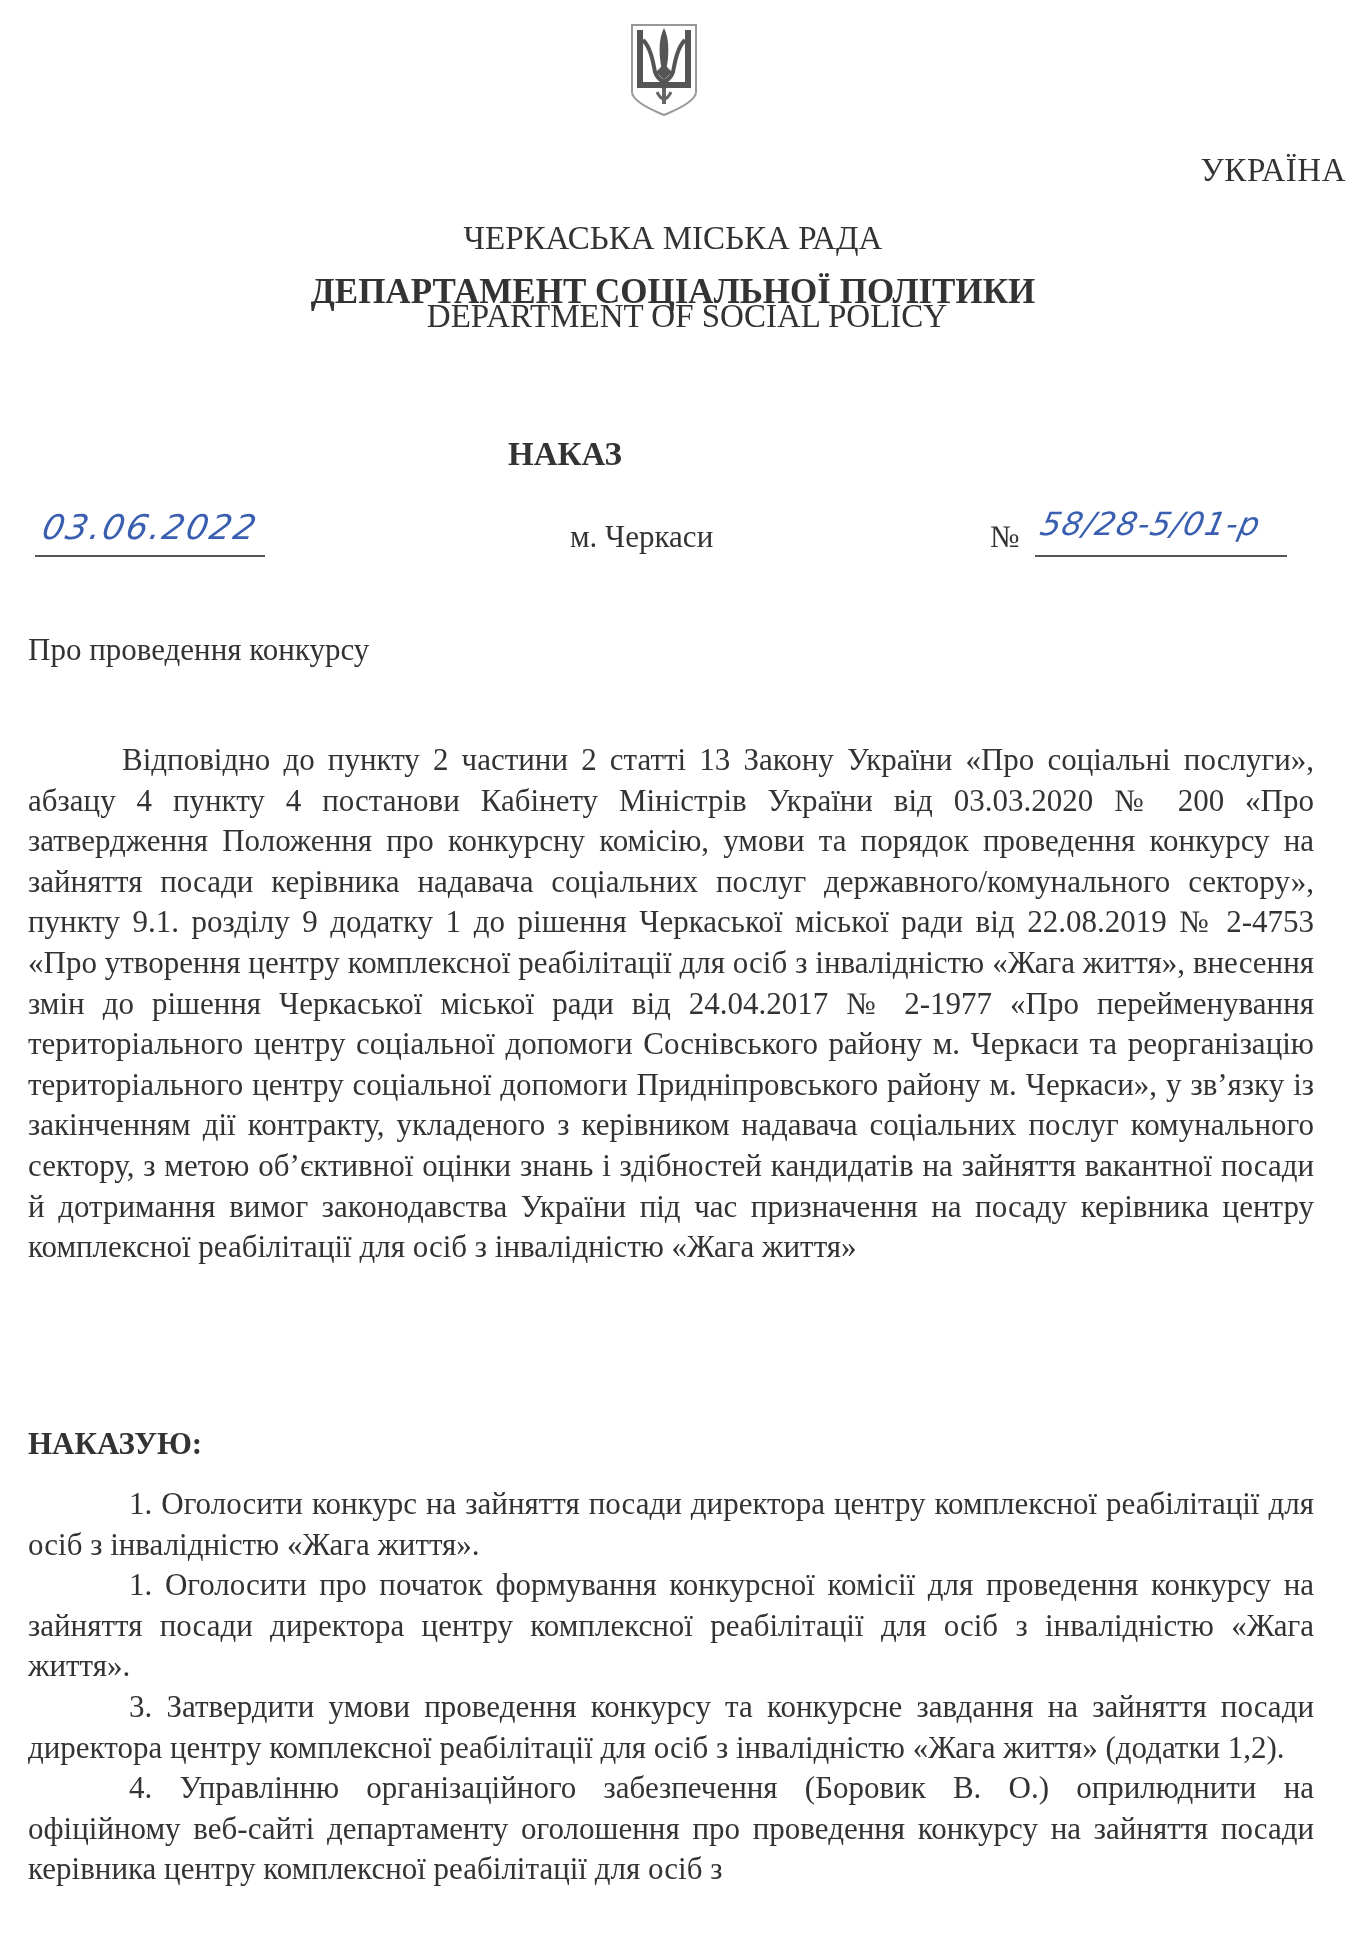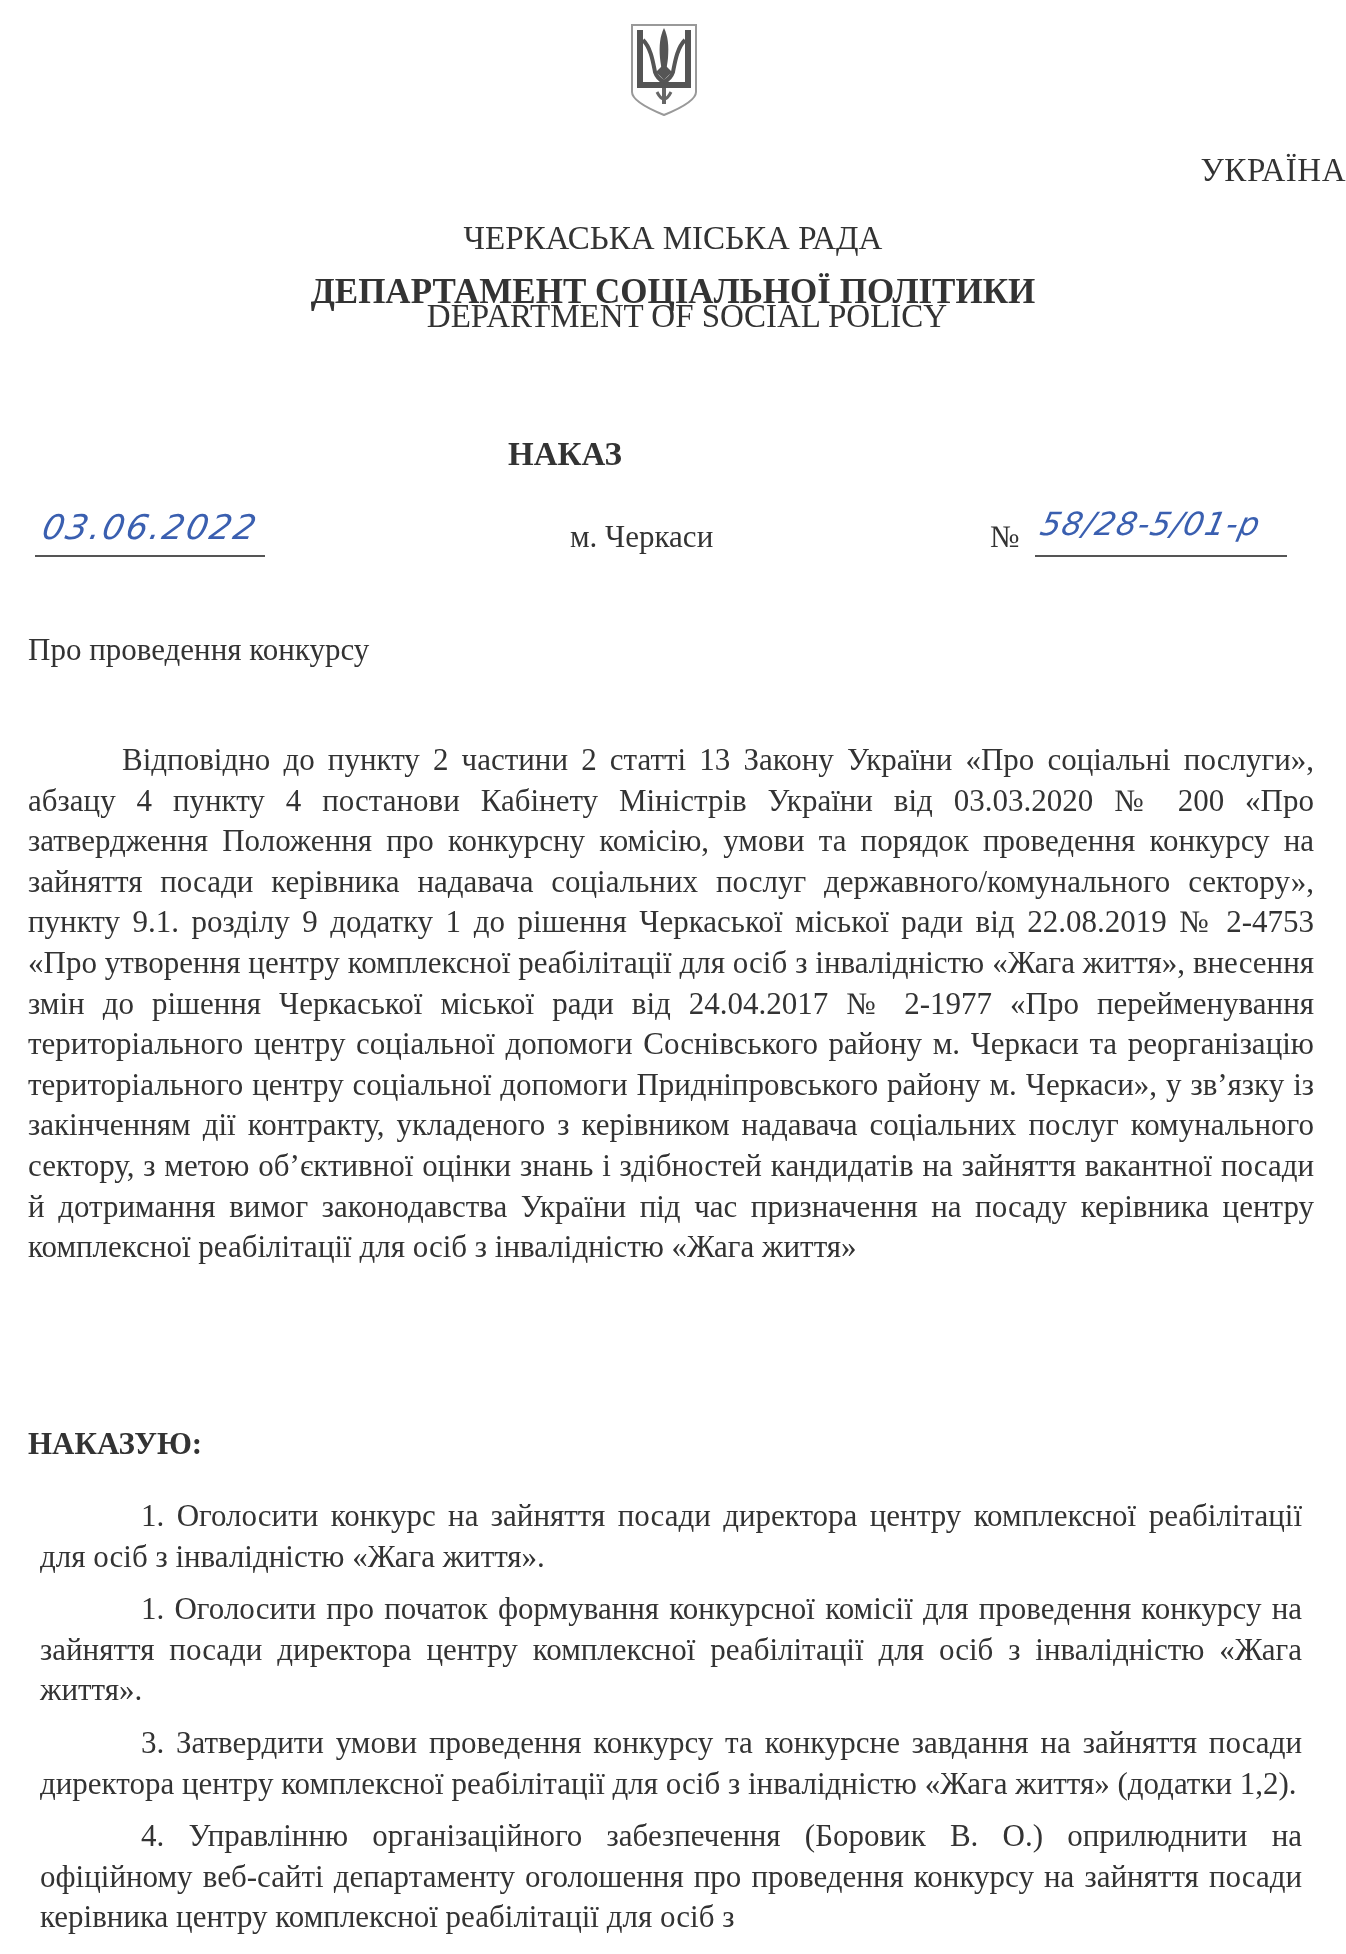--- a/index.html
+++ b/index.html
@@ -130,21 +130,21 @@
       top: 1420px;
       font-size: 31px;
       font-weight: bold;
       color: #333;
       margin-top: 6px;
     }
     .items {
       top: 1484px;
     }
     .items p {
-      margin: 12px;
+      margin: 0;
       text-indent: 101px;
     }
   </style>
 </head>
 <body>
 
 <div class="page">
 
   <div class="emblem">
     <svg width="70" height="96" viewBox="0 0 70 96">

